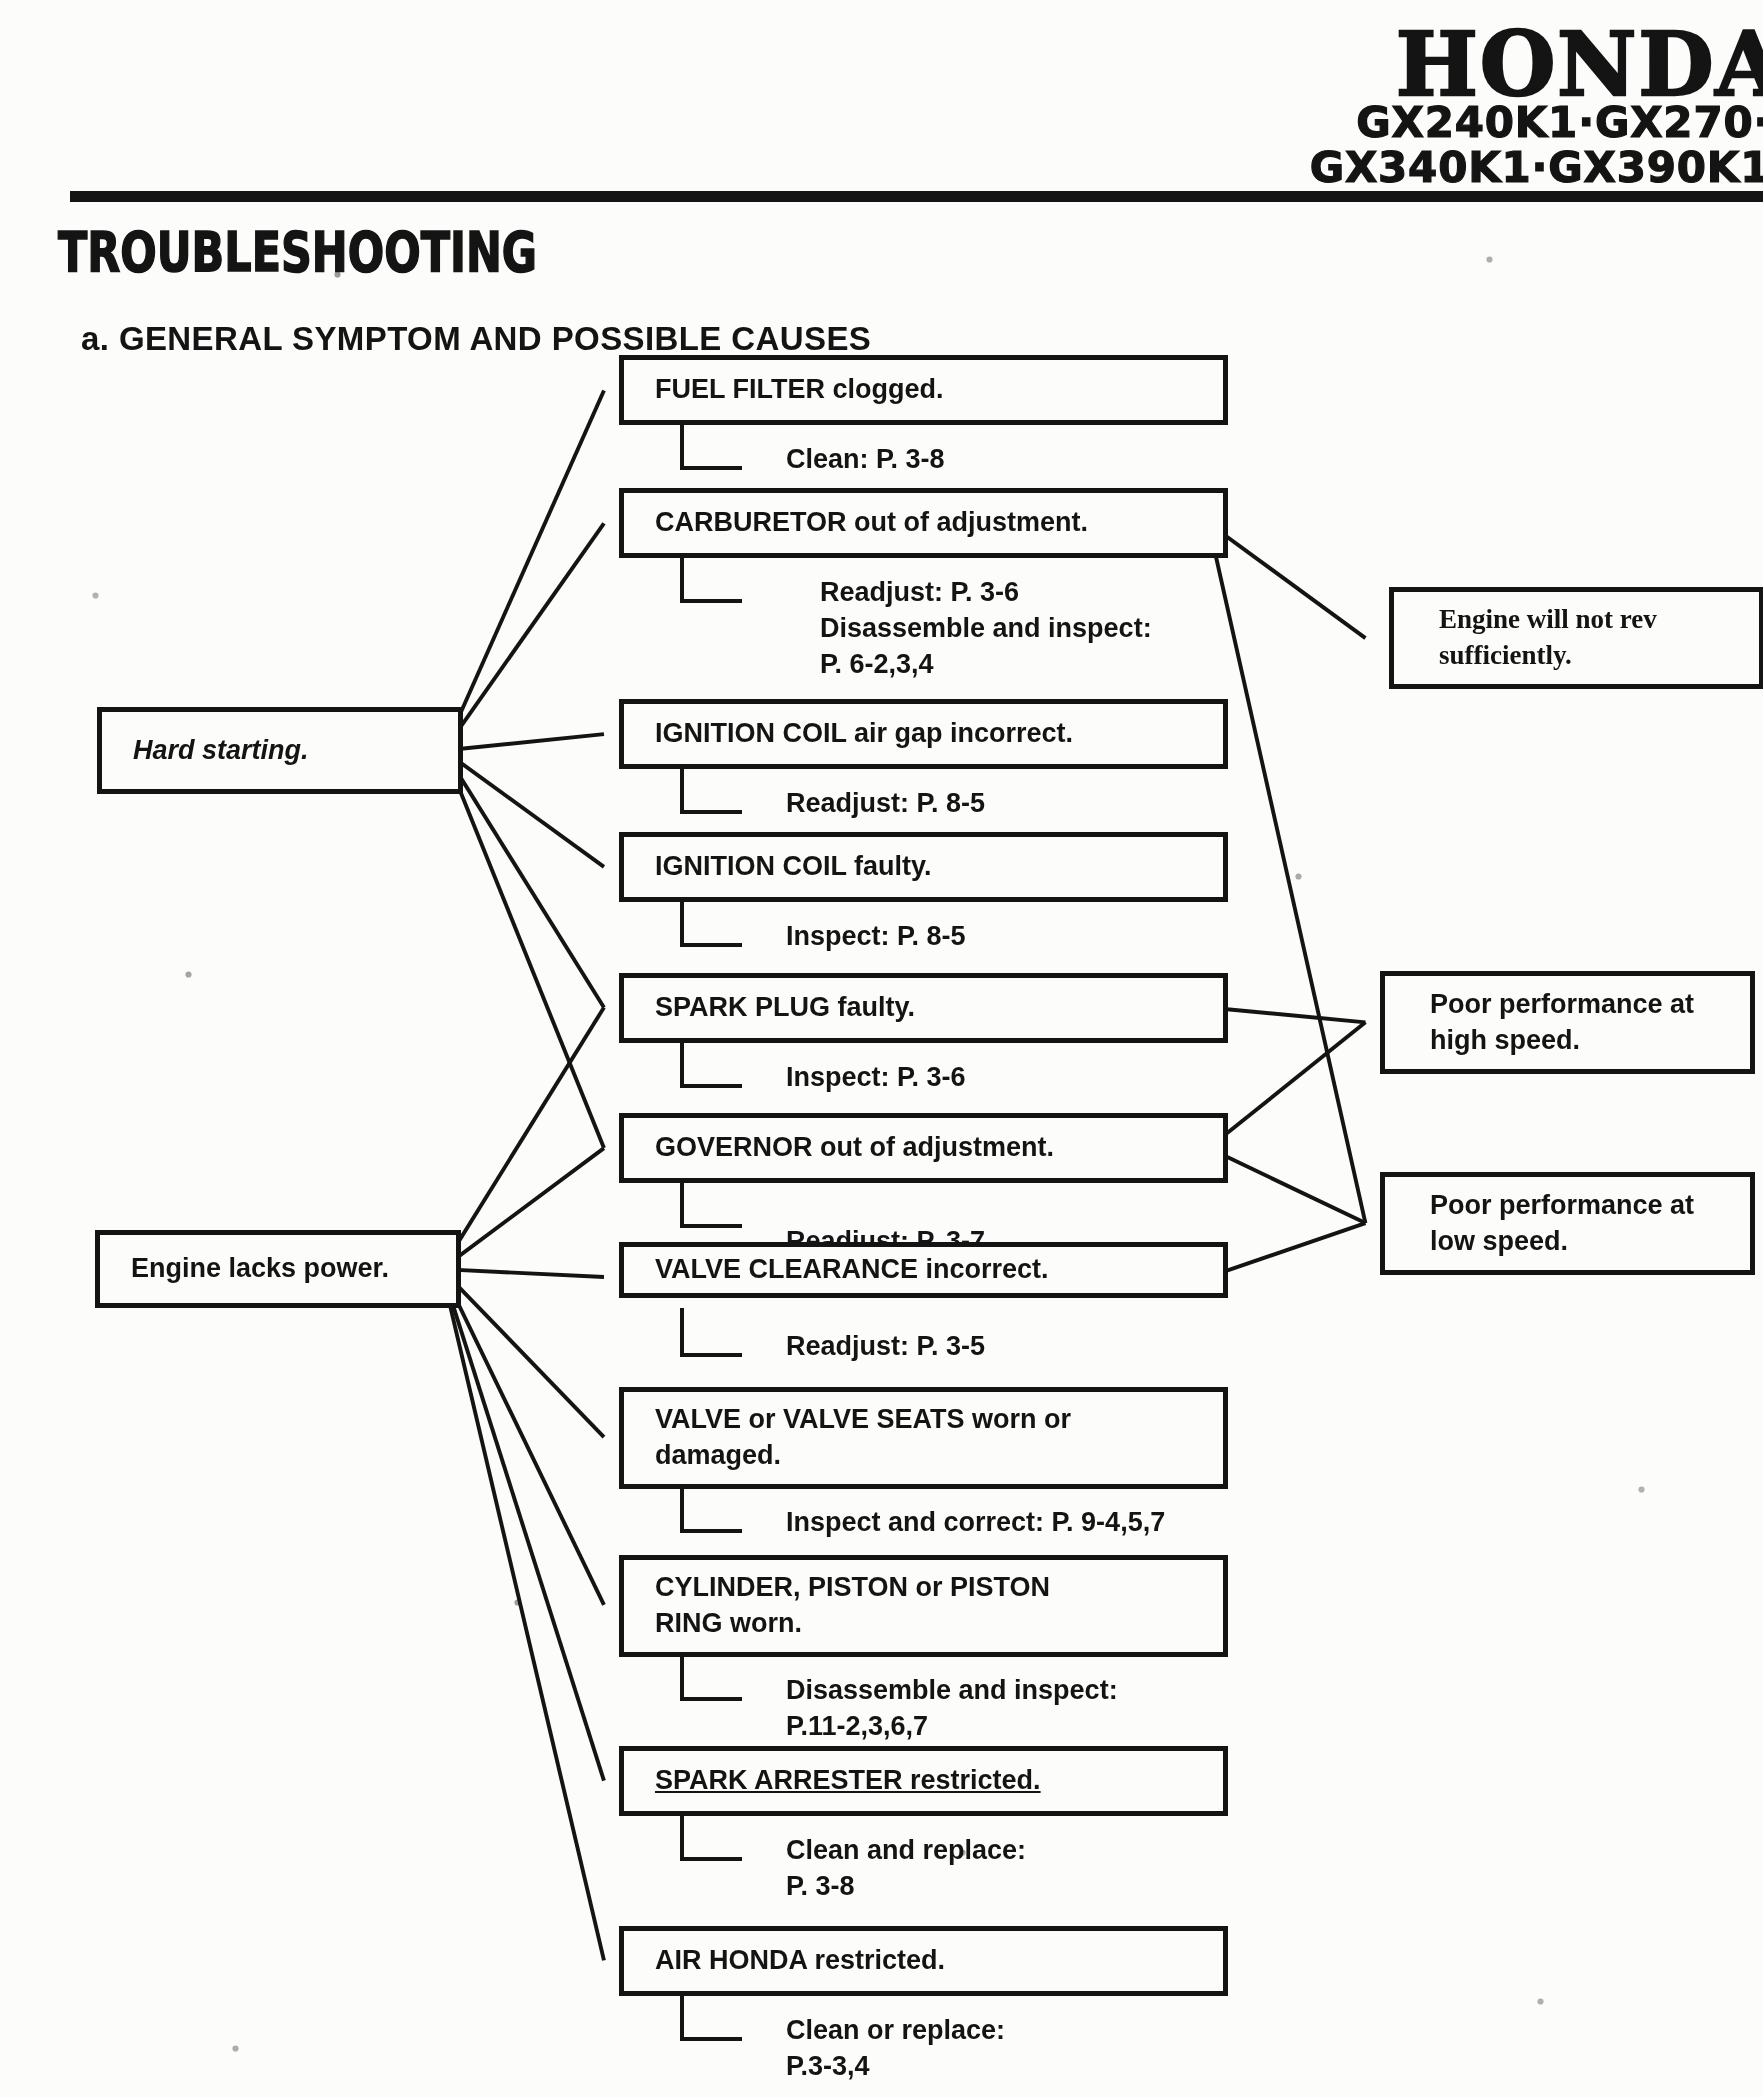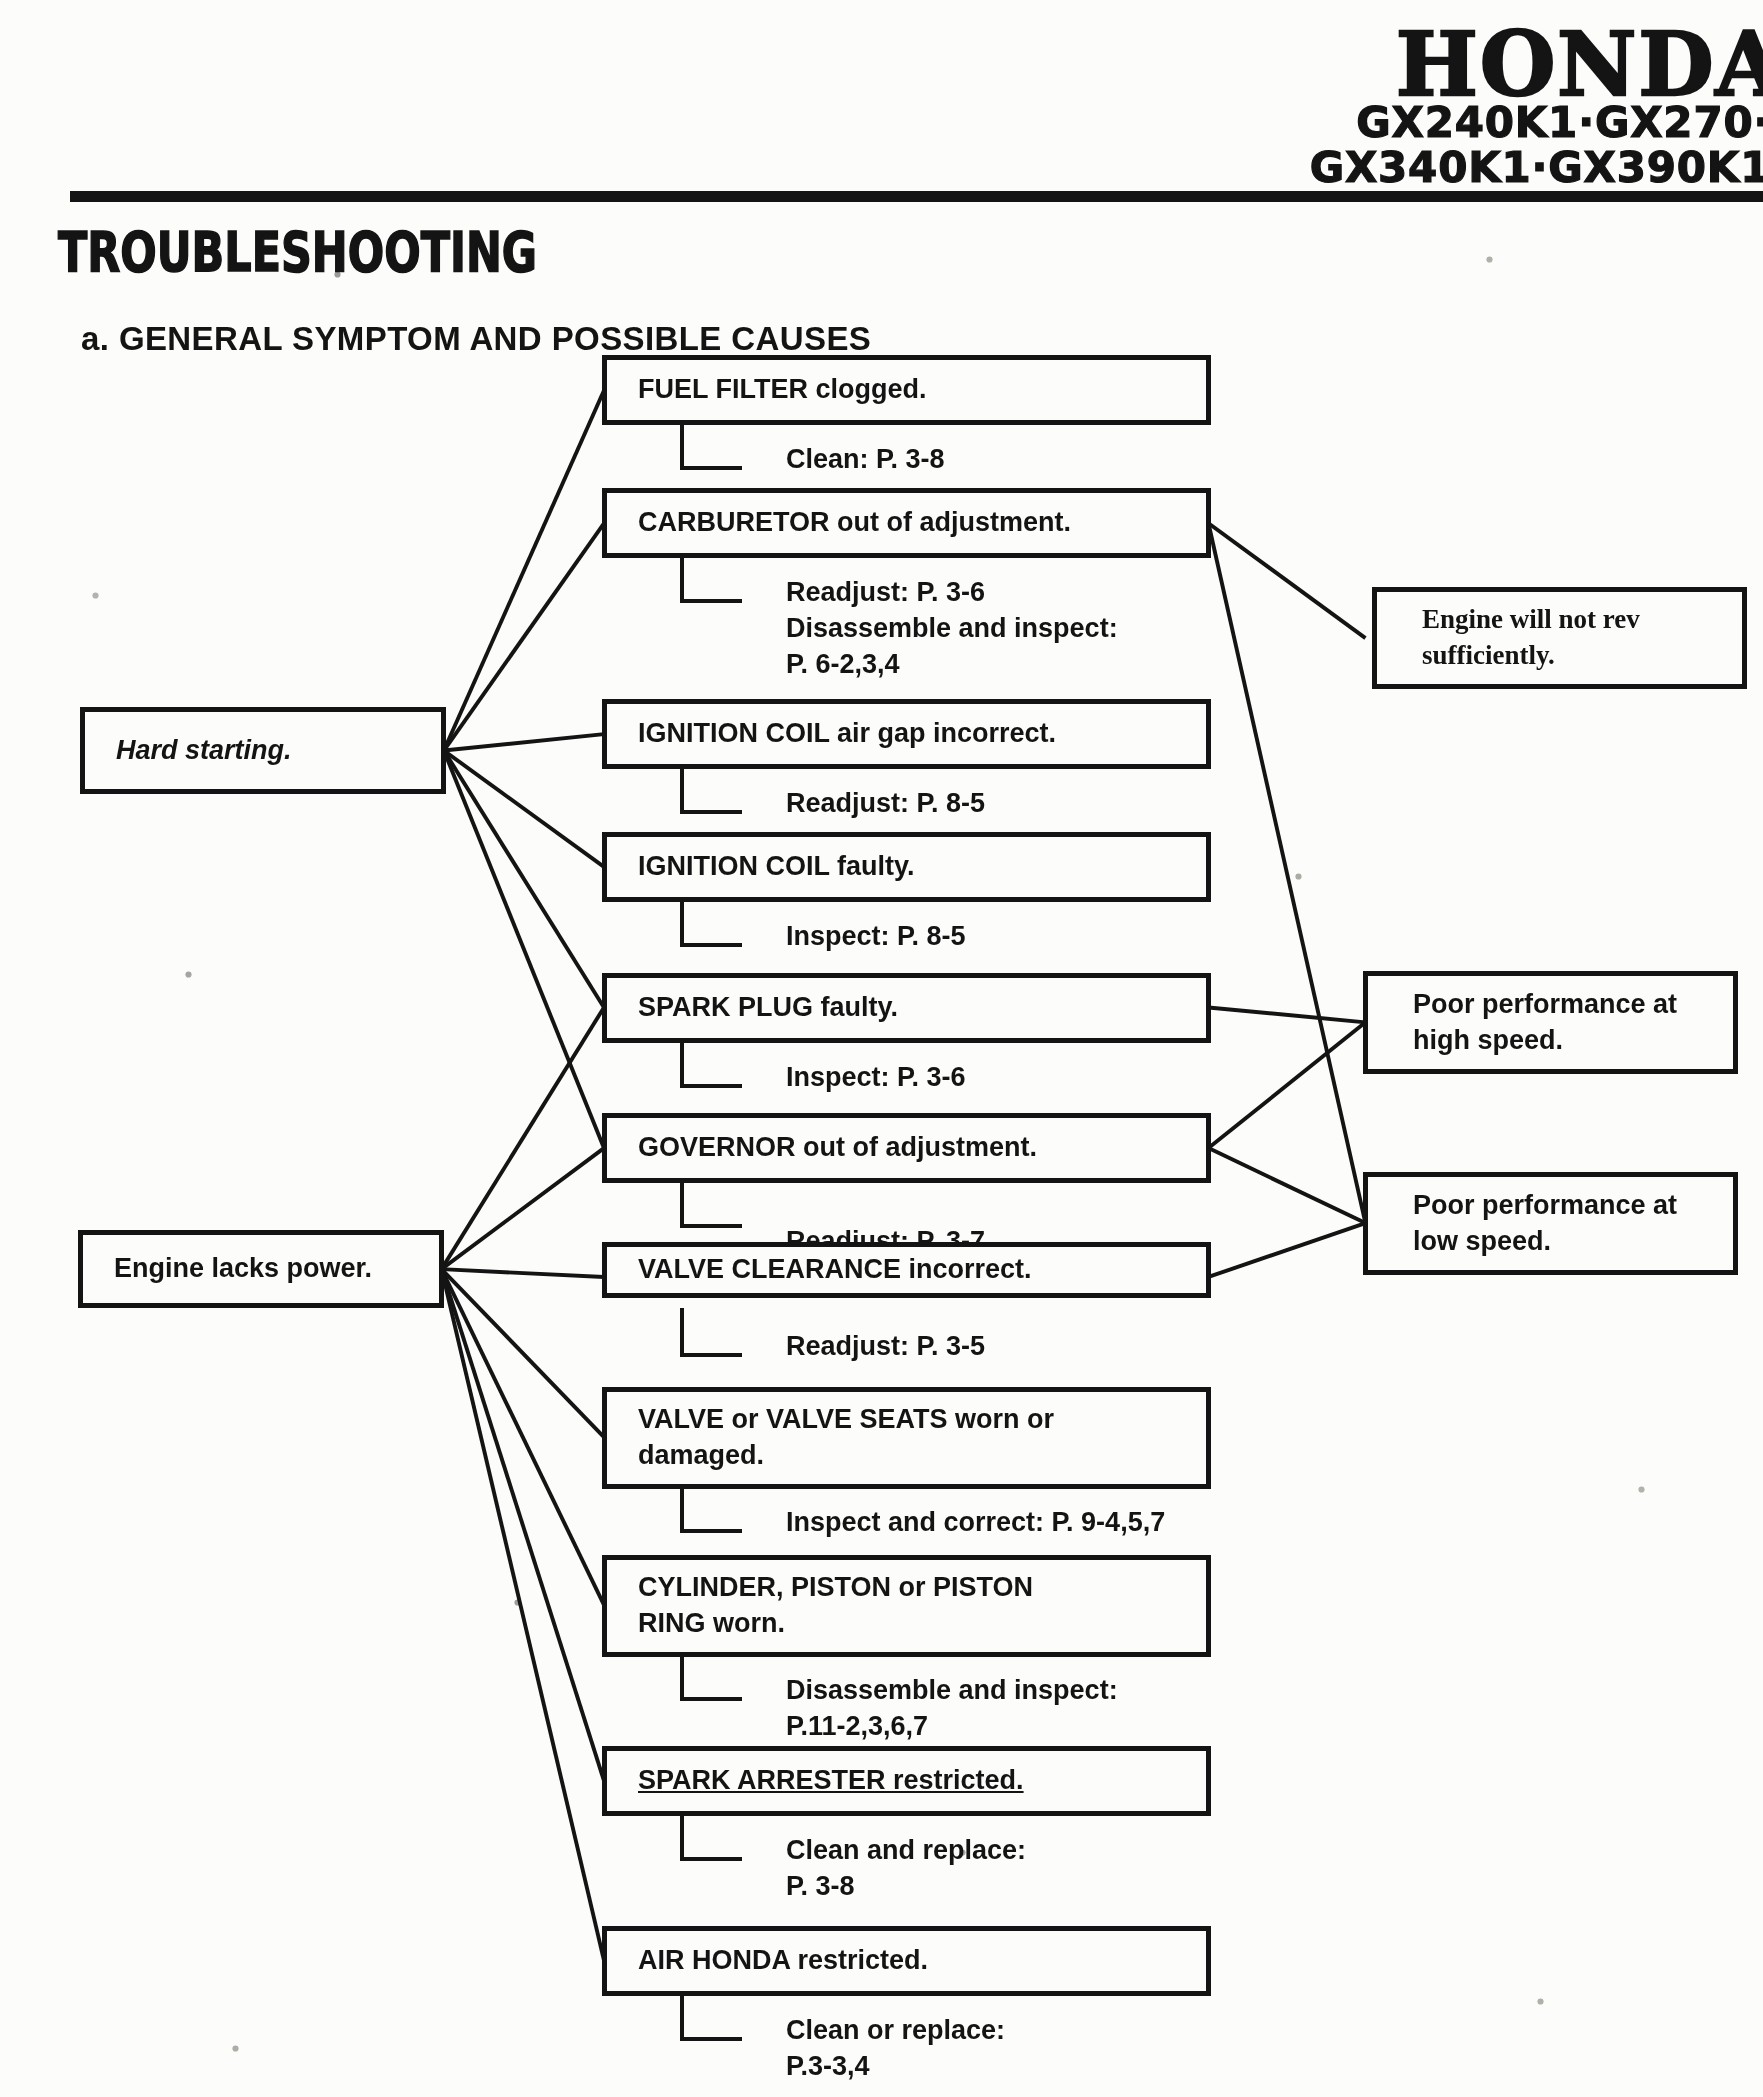--- a/index.html
+++ b/index.html
@@ -1,21 +1,21 @@
 <!DOCTYPE html>
 <html style="font-size:12.5px"><head>
 <meta charset="utf-8">
 <style>
   html,body{margin:0;padding:0;background:#e8e8e6;}
   #canvas{position:relative;width:1764px;height:2097px;background:#fcfcfa;overflow:hidden;
           font-family:"Liberation Sans",sans-serif;color:#141414;}
   #wires{position:absolute;left:0;top:0;z-index:1;}
   #wires line{stroke:#141414;stroke-width:5;}
   .node{position:absolute;z-index:2;box-sizing:border-box;border:5.5px solid #141414;background:#fcfcfa;
-        display:flex;align-items:center;font-weight:bold;font-size:27px;line-height:1.32;}
+        display:flex;align-items:center;font-weight:bold;font-size:27px;line-height:1.32;margin-left:17px;}
   .prewrap{white-space:pre-line;}
   .symptom{padding-left:31px;}
   .effect{padding-left:45px;}
   .cause-group{position:absolute;left:602px;width:609px;z-index:2;}
   .cause-box{left:0;top:0;width:609px;padding-left:31px;}
   .elbow{position:absolute;left:78px;width:58px;height:45px;z-index:2;
          border-left:4.7px solid #141414;border-bottom:4.7px solid #141414;}
   .remedy{position:absolute;left:184px;font-weight:bold;font-size:27px;line-height:36px;z-index:2;}
   .brand{position:absolute;top:12.5px;right:-20.3px;font-family:"DejaVu Serif",serif;font-weight:bold;
          font-size:87px;letter-spacing:1.6px;-webkit-text-stroke:2.3px #141414;z-index:3;}
@@ -81,21 +81,21 @@
     </div>
     <div class="elbow" style="top:66px;"></div>
     <div class="remedy prewrap" style="top:86px;">Clean: P. 3-8</div>
   </div>
 
   <div class="cause-group" style="top:488px;">
     <div class="node cause-box" style="height:70px;">
       <span class="prewrap">CARBURETOR out of adjustment.</span>
     </div>
     <div class="elbow" style="top:66px;"></div>
-    <div class="remedy prewrap" style="top:86px;">Readjust: P. 3-6
+    <div class="remedy prewrap" style="top:86px;margin-left:34px;">Readjust: P. 3-6
 Disassemble and inspect:
 P. 6-2,3,4</div>
   </div>
 
   <div class="cause-group" style="top:699px;">
     <div class="node cause-box" style="height:70px;">
       <span class="prewrap">IGNITION COIL air gap incorrect.</span>
     </div>
     <div class="elbow" style="top:66px;"></div>
     <div class="remedy prewrap" style="top:86px;">Readjust: P. 8-5</div>

